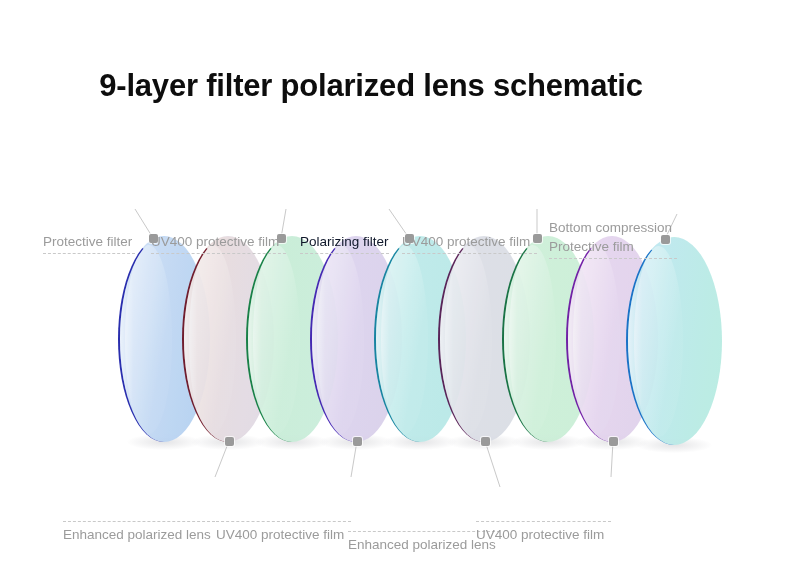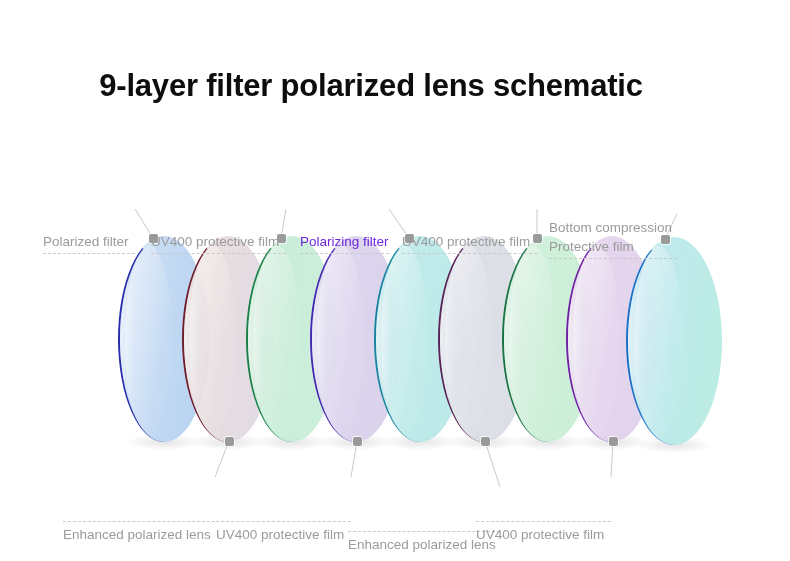--- a/index.html
+++ b/index.html
@@ -222,26 +222,26 @@
       <div class="leader-dot" style="left: 533px; top: 234px; background: rgb(154, 154, 154); z-index: 60;"></div>
       <div class="leader-dot" style="left: 661px; top: 235px; background: rgb(154, 154, 154); z-index: 60;"></div>
       <div class="leader-dot" style="left: 225px; top: 437px; background: rgb(154, 154, 154); z-index: 60;"></div>
       <div class="leader-dot" style="left: 353px; top: 437px; background: rgb(154, 154, 154); z-index: 60;"></div>
       <div class="leader-dot" style="left: 481px; top: 437px; background: rgb(154, 154, 154); z-index: 60;"></div>
       <div class="leader-dot" style="left: 609px; top: 437px; background: rgb(154, 154, 154); z-index: 60;"></div>
     </div>
 
   <div id="callout-layer">
       <div class="callout underlined" style="left: 43px; top: 188px; width: 92px; color: rgb(155, 155, 155); z-index: 70;">
-        <span class="cap">Polarized filter</span>
+        <span class="cap">Protective filter</span>
       </div>
       <div class="callout underlined" style="left: 151px; top: 188px; width: 135px; color: rgb(155, 155, 155); z-index: 70;">
         <span class="cap">UV400 protective film</span>
       </div>
-      <div class="callout underlined" style="left: 300px; top: 188px; width: 89px; color: #6d28d9; z-index: 70;">
+      <div class="callout underlined" style="left: 300px; top: 188px; width: 89px; color: #0f172a; z-index: 70;">
         <span class="cap">Polarizing filter</span>
       </div>
       <div class="callout underlined" style="left: 402px; top: 188px; width: 135px; color: rgb(155, 155, 155); z-index: 70;">
         <span class="cap">UV400 protective film</span>
       </div>
       <div class="callout underlined" style="left: 549px; top: 174px; width: 128px; color: rgb(155, 155, 155); z-index: 70;">
         <span class="cap">Bottom compression</span>
         <span class="cap">Protective film</span>
       </div>
       <div class="callout underline-top" style="left: 63px; top: 477px; width: 152px; color: rgb(155, 155, 155); z-index: 70;">

